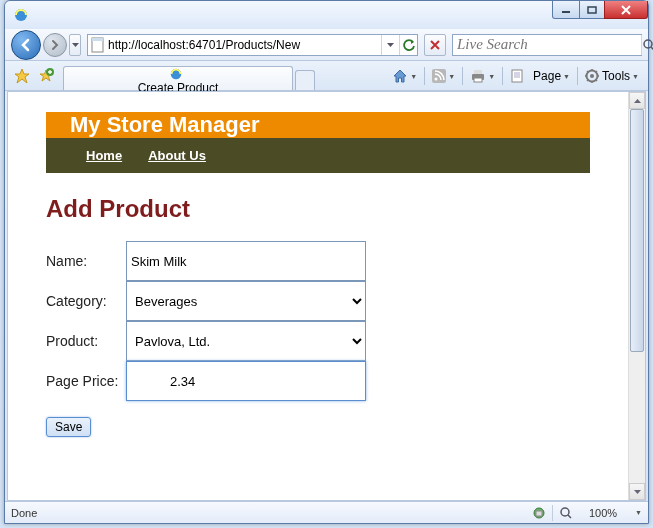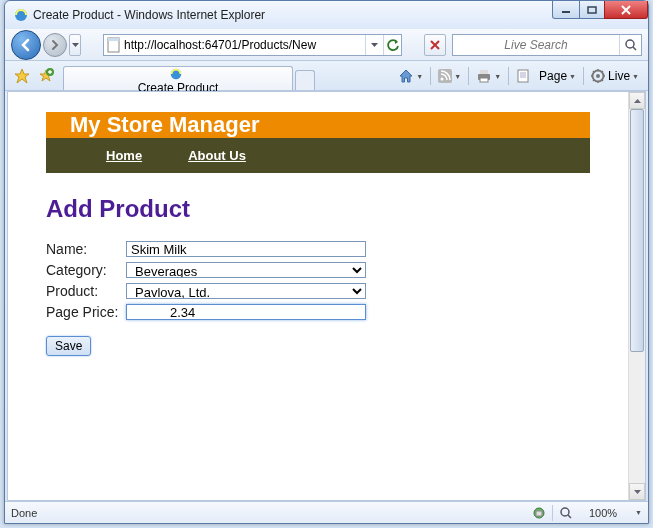--- a/index.html
+++ b/index.html
@@ -94,21 +94,21 @@
     background: linear-gradient(#fcfcfe,#e4ecf6);
     display: flex; align-items: center; justify-content: center;
   }
   .addr-wrap {
     flex: 1;
     height: 22px;
     border: 1px solid #8fa6c4;
     background: white;
     display: flex;
     align-items: center;
-    margin: 0 20px;
+    margin: 0 4px;
   }
   .addr-icon { width: 16px; height:16px; margin: 0 2px; }
   .addr-input {
     flex: 1; border: none; outline: none;
     font-size: 12px; padding: 0;
     font-family: inherit;
   }
   .addr-dd, .addr-ref {
     width: 18px; height: 20px;
     display: flex; align-items:center; justify-content:center;
@@ -123,24 +123,23 @@
   }
   .search-wrap {
     width: 190px; height: 22px;
     border: 1px solid #8fa6c4;
     background: white;
     display: flex; align-items:center;
     margin-left: 4px;
   }
   .search-input {
     flex: 1; border: none; outline: none;
-    font-size: 12px; font-style: italic;
+    font-size: 15px; font-style: italic;
     color: #888; padding: 0 4px;
-    font-family: Liberation Sans, sans-serif;
-    text-align: center;
+    font-family: Liberation Serif, serif;
   }
   .search-btn {
     width: 22px; height: 20px;
     border-left: 1px solid #cbd7e8;
     display:flex;align-items:center;justify-content:center;
   }
   
   .cmdbar {
     height: 30px;
     background: linear-gradient(#eaf2fb, #dbe7f6);
@@ -233,33 +232,32 @@
     padding: 10px 40px;
     display: flex;
     gap: 26px;
   }
   .navstrip a {
     color: white;
     font-size: 13px;
     font-weight: bold;
     text-decoration: underline;
     font-family: "Trebuchet MS", sans-serif;
-    margin-left: 20px;
   }
   .content-heading {
     font-family: "Trebuchet MS", sans-serif;
     font-size: 24px;
     font-weight: bold;
-    color: #4c1d95;
+    color: #7f1d1d;
     margin: 22px 0 18px 0;
   }
-  .form { display: grid; grid-template-columns: 80px 240px; row-gap: 5px; align-items: center; font-size: 14px; color:#222;}
+  .form { display: grid; grid-template-columns: 80px 240px; align-items: center; font-size: 14px; color:#222;}
   .form label { font-family: "Trebuchet MS", sans-serif; }
   .form input[type=text], .form select {
-    height: 16px;
+    height: 40px;
     border: 1px solid #7a96b8;
     font-size: 13px;
     padding: 0 4px;
     font-family: Tahoma, sans-serif;
     background: white;
   }
   .form input.active {
     border: 1px solid #5a8ed0;
     box-shadow: 0 0 3px #8ab5e8;
     padding-left: 43px;
@@ -295,21 +293,20 @@
 
 <div class="window">
 
   <div class="titlebar">
     <span class="ie-icon">
       <svg viewBox="0 0 16 16">
           <circle cx="8" cy="8" r="6" fill="#3b8ed8"></circle>
           <path d="M3 8 a5 5 0 0 1 10 0" stroke="#fffb60" stroke-width="2" fill="none"></path>
         </svg>
     </span>
-    <span>Create Product - Windows Internet Explorer</span>
     <div class="win-controls">
       <div class="win-btn min">
           <svg width="10" height="8">
             <rect x="1" y="5" width="8" height="2" fill="#345"></rect>
           </svg>
         </div>
       <div class="win-btn max">
           <svg width="10" height="8">
             <rect x="1" y="1" width="8" height="6" fill="none" stroke="#345" stroke-width="1.5"></rect>
           </svg>
@@ -432,21 +429,21 @@
         <span style="margin-left:9px">Page</span>
         <span class="dd">▼</span>
       </div>
       <div class="cmd-sep"></div>
       <div class="cmd-btn">
         <svg width="14" height="14">
             <circle cx="7" cy="7" r="5.5" fill="none" stroke="#777" stroke-width="2"></circle>
             <circle cx="7" cy="7" r="2" fill="#777"></circle>
             <path d="M7 0 v2 M7 12 v2 M0 7 h2 M12 7 h2 M2 2 l1.5 1.5 M10.5 10.5 L12 12 M12 2 l-1.5 1.5 M3.5 10.5 L2 12" stroke="#777" stroke-width="1.5"></path>
           </svg>
-        <span style="margin-left:3px">Live</span>
+        <span style="margin-left:3px">Tools</span>
         <span class="dd">▼</span>
       </div>
     </div>
   </div>
 
   <div class="client">
     <div class="page">
       <div class="header-banner">
         <span>My Store Manager</span>
       </div>

